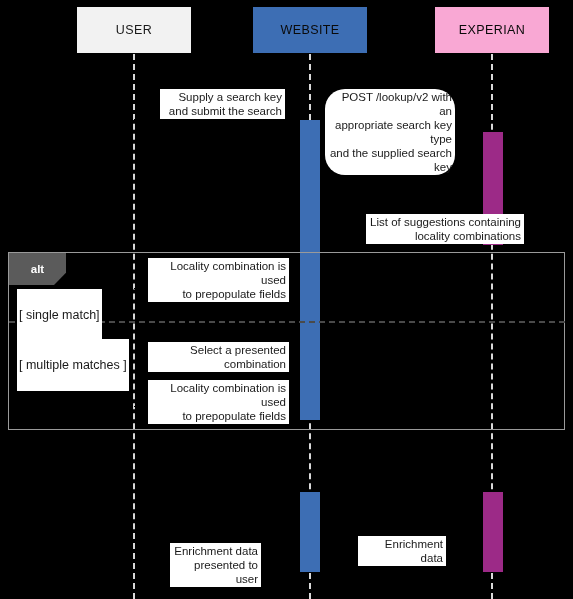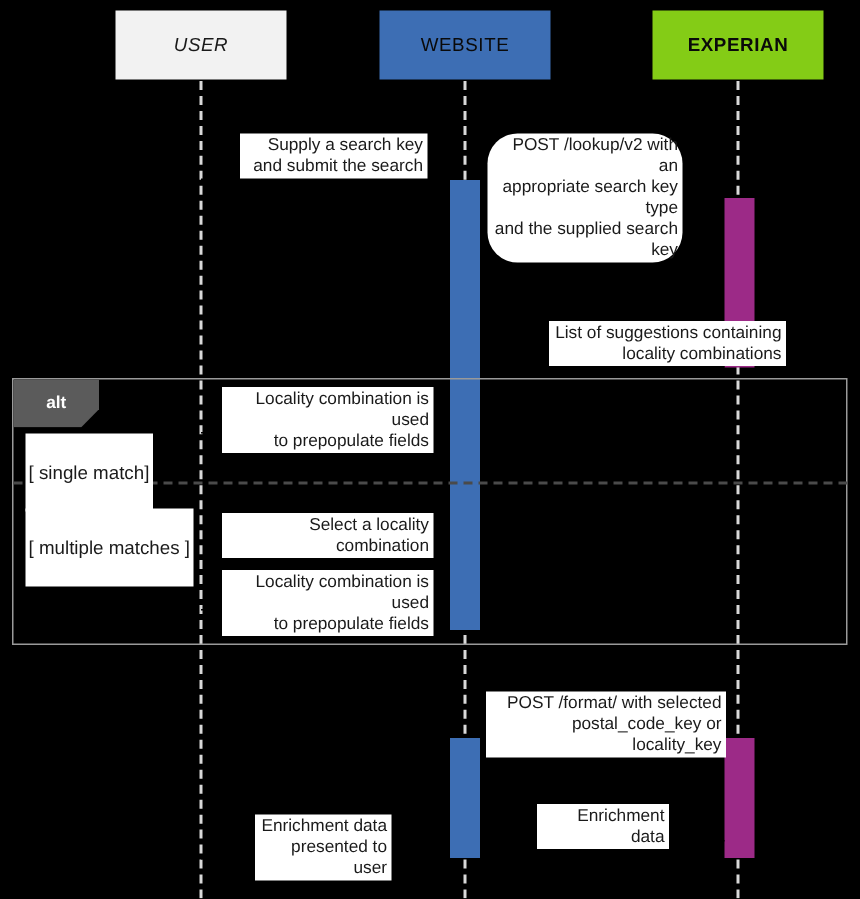--- a/index.html
+++ b/index.html
@@ -22,23 +22,23 @@
     box-sizing: border-box;
     display: flex;
     align-items: center;
     justify-content: center;
     font-size: 12.5px;
     letter-spacing: 0.4px;
     color: #000000;
     text-align: center;
     border: 1px solid #000000;
   }
-  .participant.user    { background: #f2f2f2; color: #1a1a1a; font-style: italic; }
+  .participant.user    { background: #f2f2f2; color: #1a1a1a; }
   .participant.website { background: #3d6eb4; color: #0a0a0a; }
-  .participant.experian{ background: #84cc16; color: #0a0a0a; font-weight: bold; }
+  .participant.experian{ background: #f9a8d4; color: #0a0a0a; }
 
   
   .lifeline {
     position: absolute;
     width: 0;
     border-left: 2px dashed #d9d9d9;
   }
 
   
   .activation {
@@ -159,26 +159,24 @@
   <div class="label" style="left:325px; top:89px; width:130px;border-radius:20px;">POST /lookup/v2 with an
 appropriate search key type
 and the supplied search key</div>
 
   <div class="label" style="left:327px; top:214px; width:158px;margin-left:39px;">List of suggestions containing
 locality combinations</div>
 
   <div class="label" style="left:148px; top:258px; width:141px;">Locality combination is used
 to prepopulate fields</div>
 
-  <div class="label" style="left:148px; top:342px; width:141px;">Select a locality combination</div>
+  <div class="label" style="left:148px; top:342px; width:141px;">Select a presented combination</div>
 
   <div class="label" style="left:148px; top:380px; width:141px;">Locality combination is used
 to prepopulate fields</div>
 
-  <div class="label" style="left:324px; top:461px; width:160px;">POST /format/ with selected
-postal_code_key or locality_key</div>
 
   <div class="label" style="left:358px; top:536px; width:88px;">Enrichment data</div>
 
   <div class="label" style="left:170px; top:543px; width:91px;">Enrichment data
 presented to user</div>
 
 </div>
 
 </body></html>

